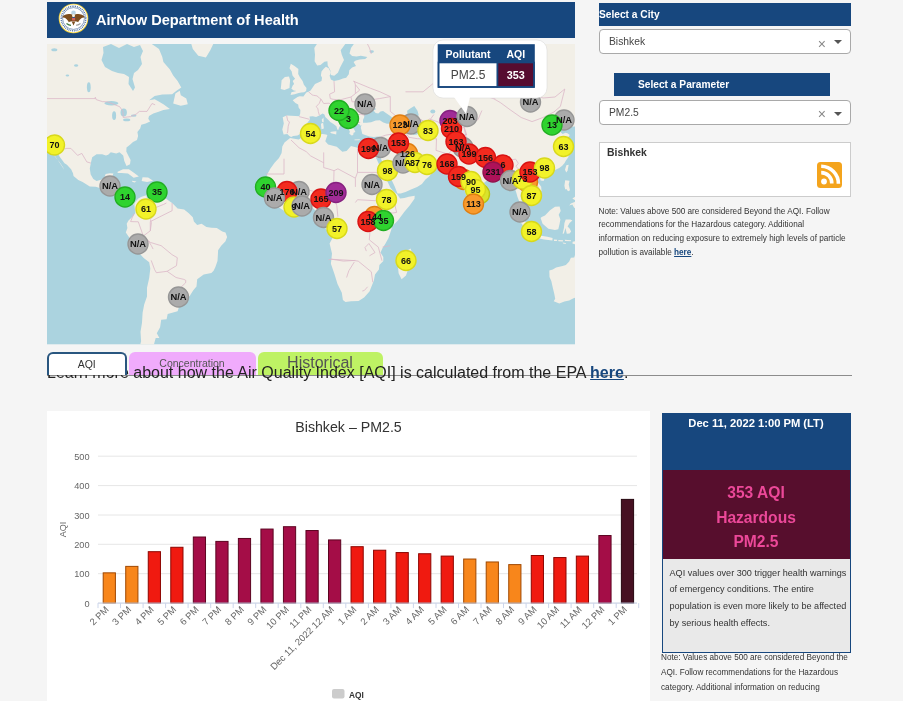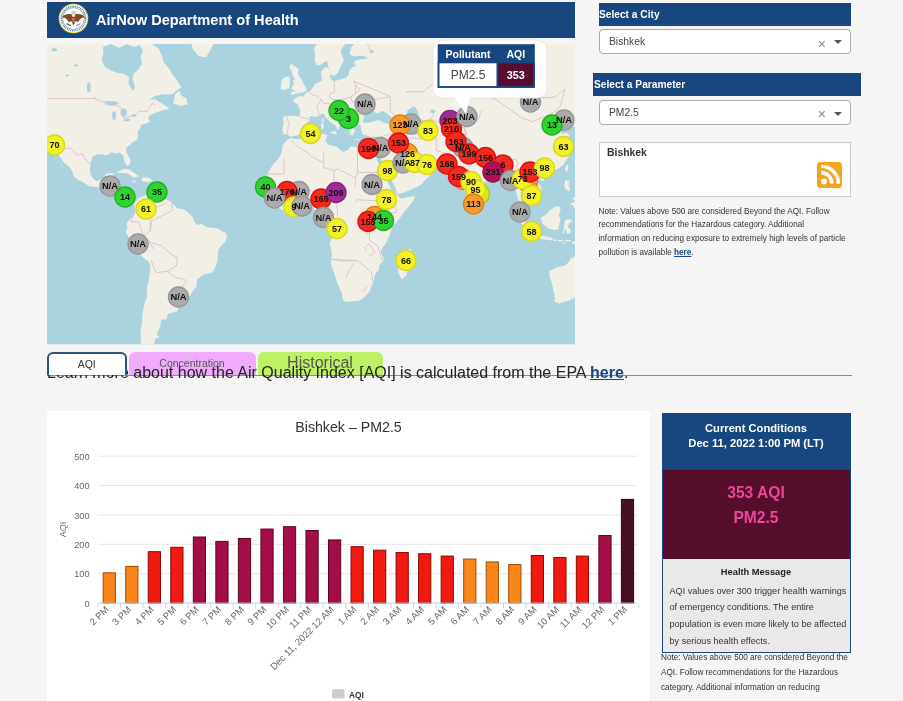--- a/index.html
+++ b/index.html
@@ -271,21 +271,21 @@
 <text x="421.0" y="19.5" text-anchor="middle" font-family="Liberation Sans, sans-serif" font-size="10.5" font-weight="bold" fill="#fff">Pollutant</text>
 <text x="468.8" y="19.5" text-anchor="middle" font-family="Liberation Sans, sans-serif" font-size="10.5" font-weight="bold" fill="#fff">AQI</text>
 <text x="421.0" y="40.5" text-anchor="middle" font-family="Liberation Sans, sans-serif" font-size="12" fill="#444">PM2.5</text>
 <text x="468.8" y="40.5" text-anchor="middle" font-family="Liberation Sans, sans-serif" font-size="10.8" font-weight="bold" fill="#fff">353</text>
 </g>
 </svg>
 <div class="abs" style="left:599px;top:3px;width:252px;height:23px;background:#17477e;color:#fff;font-size:10.2px;font-weight:bold;line-height:23px;padding-left:0">Select a City</div>
 <div class="abs" style="left:599px;top:28.5px;width:252px;height:25.5px;background:#fff;border:1px solid #a9a9a9;border-radius:4px;font-size:10.3px;color:#444;line-height:24px;padding-left:9px">Bishkek
 <span style="position:absolute;right:24px;top:2px;color:#888;font-size:14px">×</span>
 <span style="position:absolute;right:8px;top:10.5px;width:0;height:0;border-left:4.5px solid transparent;border-right:4.5px solid transparent;border-top:4.5px solid #555"></span></div>
-<div class="abs" style="left:593px;top:72.5px;width:268px;height:23.5px;background:#17477e;color:#fff;font-size:10.2px;font-weight:bold;line-height:23.5px;padding-left:1px">Select a Parameter</div>
+<div class="abs" style="left:614px;top:72.5px;width:216px;height:23.5px;background:#17477e;color:#fff;font-size:10.2px;font-weight:bold;line-height:23.5px;padding-left:24px">Select a Parameter</div>
 <div class="abs" style="left:599px;top:100px;width:252px;height:25px;background:#fff;border:1px solid #a9a9a9;border-radius:4px;font-size:10.3px;color:#444;line-height:23px;padding-left:9px">PM2.5
 <span style="position:absolute;right:24px;top:2px;color:#888;font-size:14px">×</span>
 <span style="position:absolute;right:8px;top:10.5px;width:0;height:0;border-left:4.5px solid transparent;border-right:4.5px solid transparent;border-top:4.5px solid #555"></span></div>
 <div class="abs" style="left:599px;top:141.5px;width:252px;height:55px;background:#fff;border:1px solid #ccc"></div>
 <div class="abs" style="left:607px;top:147px;font-size:10.4px;font-weight:bold;color:#333">Bishkek</div>
 <svg style="position:absolute;left:817px;top:162px" width="25" height="26" viewBox="0 0 25 26">
 <rect width="25" height="26" rx="3.5" fill="#f4a41d"></rect>
 <circle cx="7" cy="19.5" r="2.9" fill="#fff"></circle>
 <path d="M4.2,10.6 a10.6,10.6 0 0 1 10.6,10.9" stroke="#fff" stroke-width="3.6" fill="none"></path>
 <path d="M4.2,4.2 a17.3,17.3 0 0 1 17.2,17.6" stroke="#fff" stroke-width="3.6" fill="none"></path>
@@ -384,22 +384,21 @@
 <text x="490.4" y="199.1" text-anchor="end" font-family="Liberation Sans, sans-serif" font-size="9.5" fill="#666" transform="rotate(-45 490.4 199.1)">9 AM</text>
 <text x="512.9" y="199.1" text-anchor="end" font-family="Liberation Sans, sans-serif" font-size="9.5" fill="#666" transform="rotate(-45 512.9 199.1)">10 AM</text>
 <text x="535.4" y="199.1" text-anchor="end" font-family="Liberation Sans, sans-serif" font-size="9.5" fill="#666" transform="rotate(-45 535.4 199.1)">11 AM</text>
 <text x="558.0" y="199.1" text-anchor="end" font-family="Liberation Sans, sans-serif" font-size="9.5" fill="#666" transform="rotate(-45 558.0 199.1)">12 PM</text>
 <text x="580.5" y="199.1" text-anchor="end" font-family="Liberation Sans, sans-serif" font-size="9.5" fill="#666" transform="rotate(-45 580.5 199.1)">1 PM</text>
 <rect x="285" y="278" width="12.5" height="9.5" rx="2" fill="#cccccc"></rect>
 <text x="302" y="286.5" font-family="Liberation Sans, sans-serif" font-size="8.3" font-weight="bold" fill="#333">AQI</text>
 </svg>
 <div class="abs" style="left:661.5px;top:413px;width:189px;height:240px;border:1px solid #17477e;background:#e9e9e9">
 <div style="background:#17477e;color:#fff;text-align:center;height:56px">
-      <div style="font-size:11.2px;font-weight:bold;padding-top:8px">Current Conditions</div>
       <div style="font-size:11.2px;font-weight:bold;padding-top:3px">Dec 11, 2022 1:00 PM (LT)</div>
     </div>
 <div style="background:#570e2d;color:#ec4899;text-align:center;height:88.5px;font-weight:bold;font-size:15.6px">
       <div style="padding-top:14px">353 AQI</div>
+      <div style="padding-top:6.5px">Hazardous</div>
       <div style="padding-top:6.5px">PM2.5</div>
     </div>
-<div style="text-align:center;font-size:9.3px;font-weight:bold;color:#222;padding-top:8px">Health Message</div>
 <div style="font-size:9.1px;color:#333;padding:6px 0 0 7px;line-height:16.7px;white-space:nowrap">AQI values over 300 trigger health warnings<br>of emergency conditions. The entire<br>population is even more likely to be affected<br>by serious health effects.</div>
 </div>
 <div class="abs" style="left:661px;top:650px;width:200px;font-size:8.2px;color:#333;line-height:15px">Note: Values above 500 are considered Beyond the<br>AQI. Follow recommendations for the Hazardous<br>category. Additional information on reducing</div>
 </body></html>

